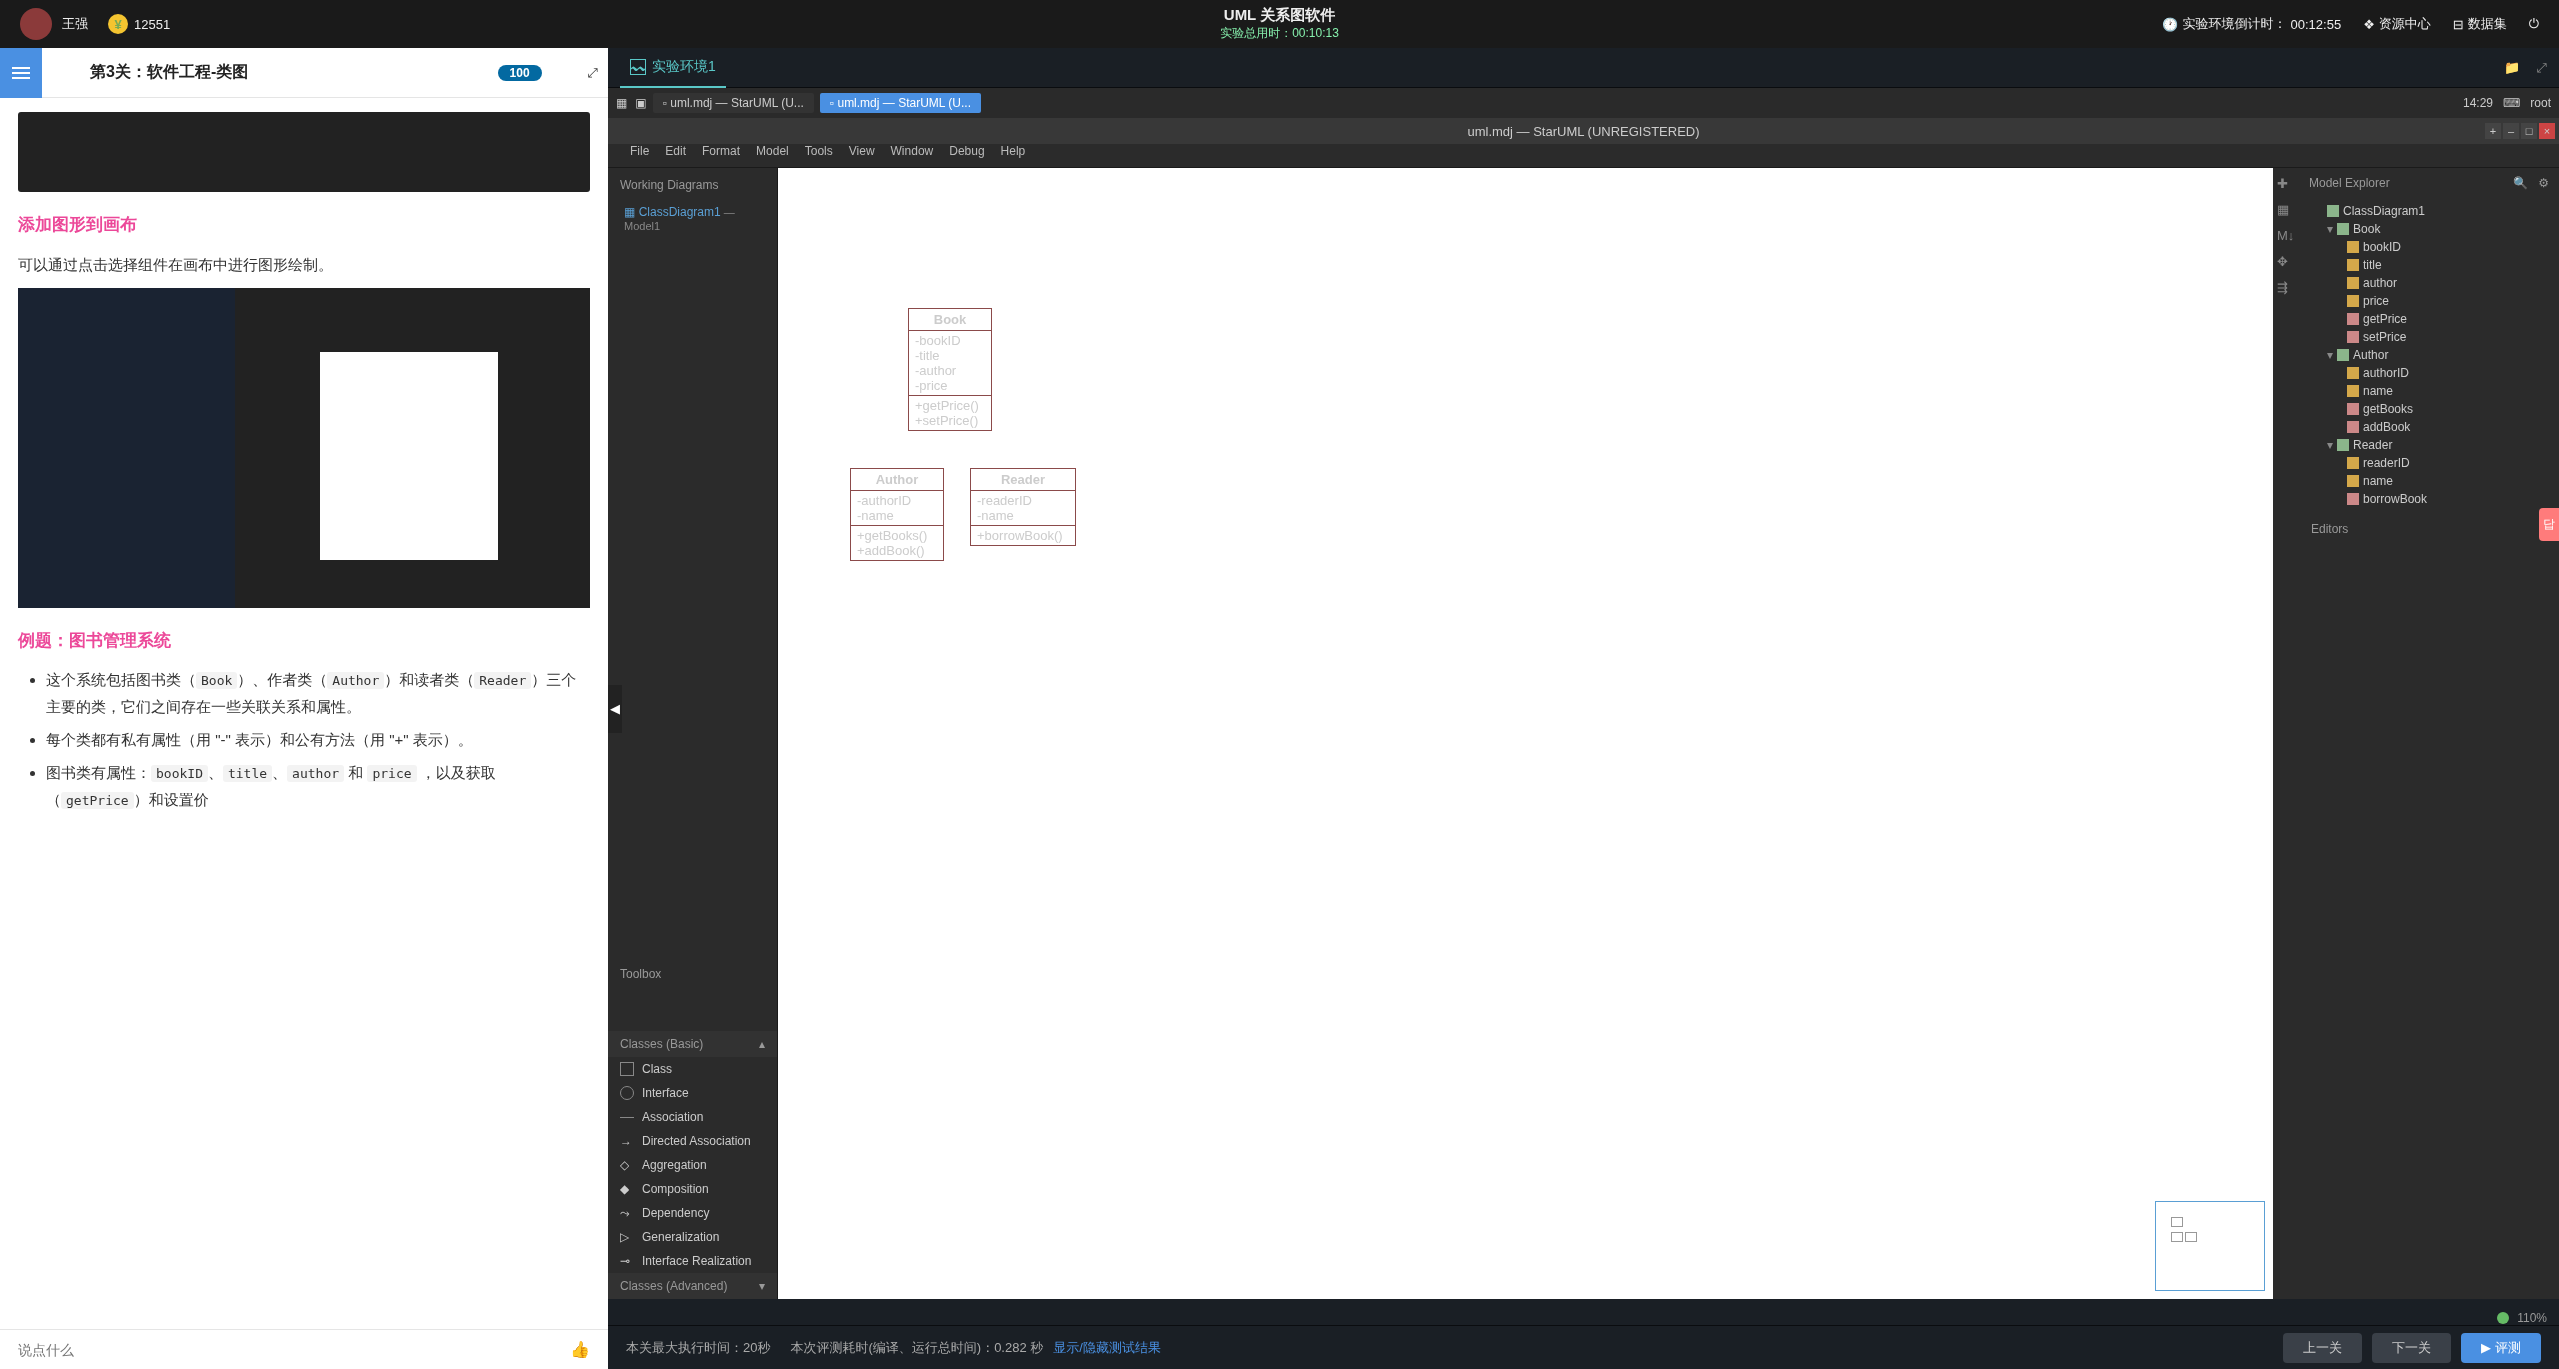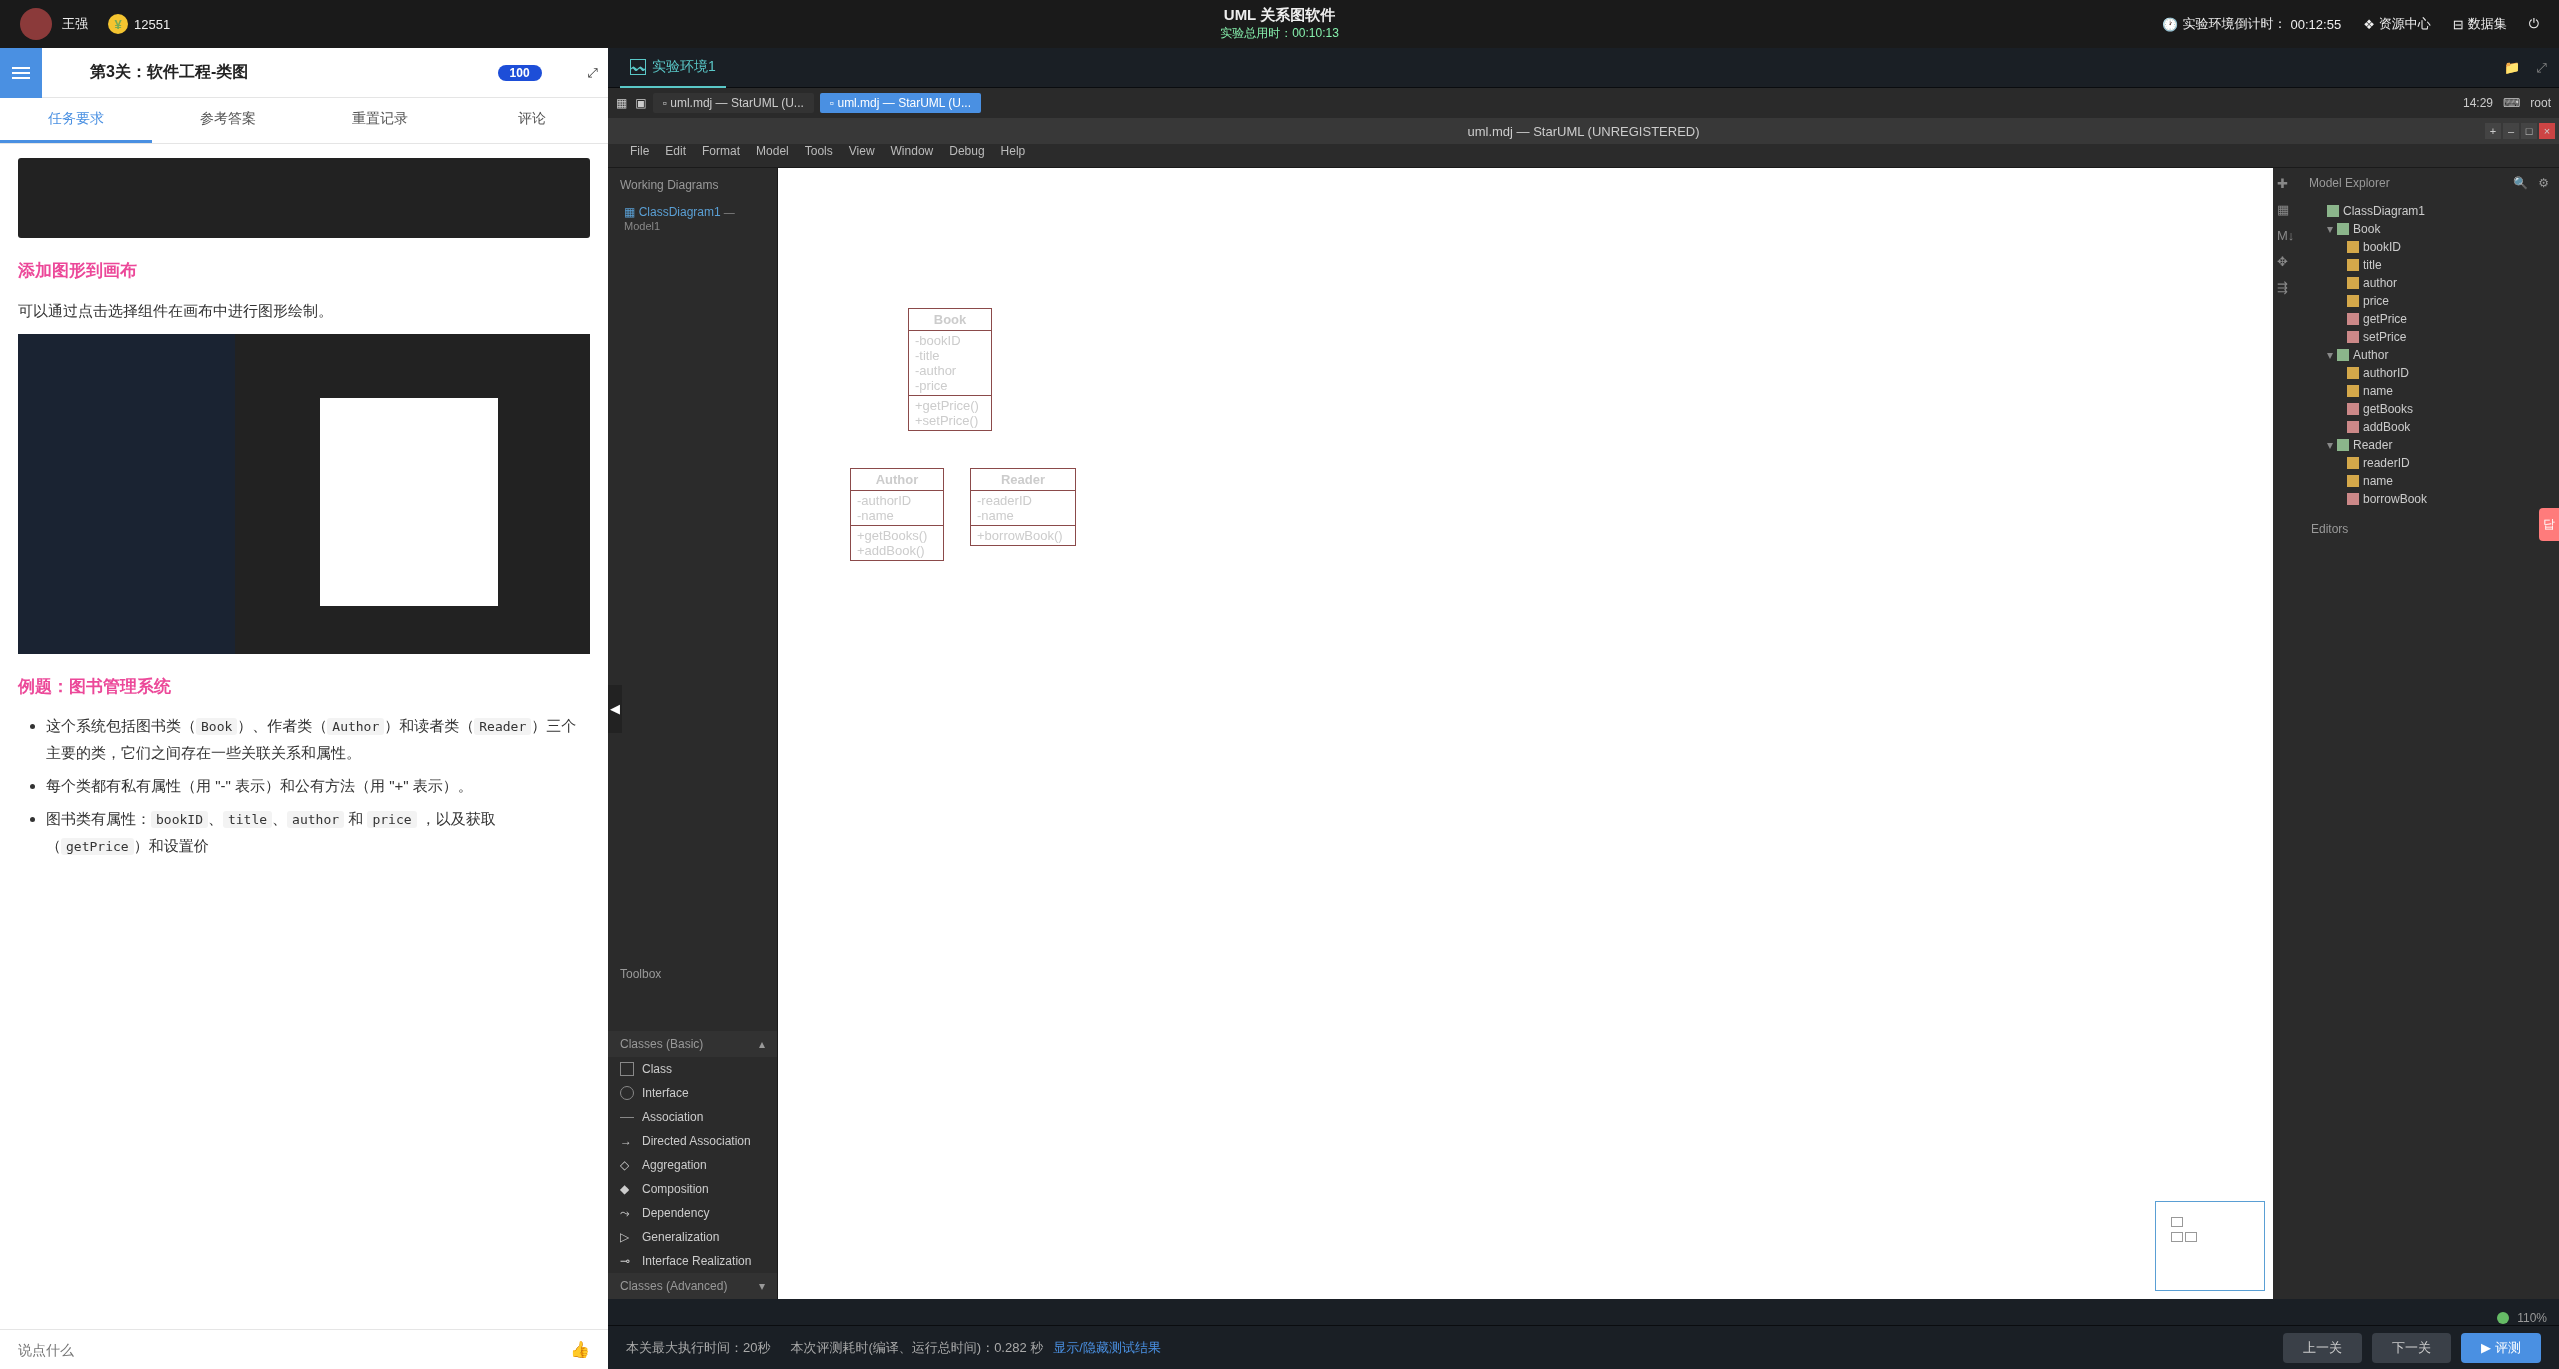--- a/index.html
+++ b/index.html
@@ -11,21 +11,21 @@
 .topcenter .t1 { font-size:15px; font-weight:bold;}
 .topcenter .t2 { font-size:12px; color:#86efac;}
 .topright { margin-left:auto; display:flex; align-items:center; gap:22px; font-size:13px;}
 .topright span { display:flex; align-items:center; gap:4px;}
 .main { display:flex; height:calc(100% - 48px);}
 .left { width:608px; background:#fff; color:#333; display:flex; flex-direction:column;}
 .left-head { display:flex; align-items:center; height:50px; border-bottom:1px solid #e5e5e5;gap:36px;}
 .hamburger { width:42px; height:50px; background:#4a90e2; display:flex; flex-direction:column; align-items:center; justify-content:center; gap:3px;}
 .hamburger div { width:18px; height:2px; background:#fff;}
 .left-title { padding:0 12px; font-size:16px; font-weight:bold; color:#222; flex:1;}
-.score { background:#1d4ed8; color:#fff; border-radius:10px; padding:1px 12px; font-size:12px; font-weight:bold;}
+.score { background:#0369a1; color:#fff; border-radius:10px; padding:1px 12px; font-size:12px; font-weight:bold;}
 .fsbtn { margin:0 10px; cursor:pointer;}
 .tabs { display:flex; border-bottom:1px solid #e5e5e5;}
 .tab { flex:1; text-align:center; padding:12px 0; font-size:14px; color:#555; cursor:pointer;}
 .tab.active { color:#4a90e2; border-bottom:3px solid #4a90e2;}
 .content { flex:1; overflow-y:auto; padding:14px 18px; line-height:1.8;}
 .content h3 { font-size:17px; color:#ec4899; margin:18px 0 10px; font-weight:bold;}
 .content p { font-size:15px; color:#333; margin-bottom:10px;}
 .shot { background:#222; height:80px; border-radius:3px; margin-bottom:10px; position:relative;}
 .shot2 { background:#151a23; height:320px; border-radius:3px; margin:10px 0; position:relative; display:flex;}
 .shot2 .s-l{ width:38%; background:#1a2332; padding:20px; font-size:9px; color:#5b8bd6;}
@@ -118,26 +118,20 @@
     <div class="left-head">
       <div class="hamburger">
           <div></div>
           <div></div>
           <div></div>
         </div>
       <div class="left-title">第3关：软件工程-类图</div>
       <span class="score">100</span>
       <span class="fsbtn">⤢</span>
     </div>
-    <div class="tabs">
-      <div class="tab active">任务要求</div>
-      <div class="tab">参考答案</div>
-      <div class="tab">重置记录</div>
-      <div class="tab">评论</div>
-    </div>
     <div class="content">
       <div class="shot"></div>
       <h3>添加图形到画布</h3>
       <p>可以通过点击选择组件在画布中进行图形绘制。</p>
       <div class="shot2">
         <div class="s-l"></div>
           <div class="s-r">
             <div class="canvas"></div>
           </div>
       </div>

